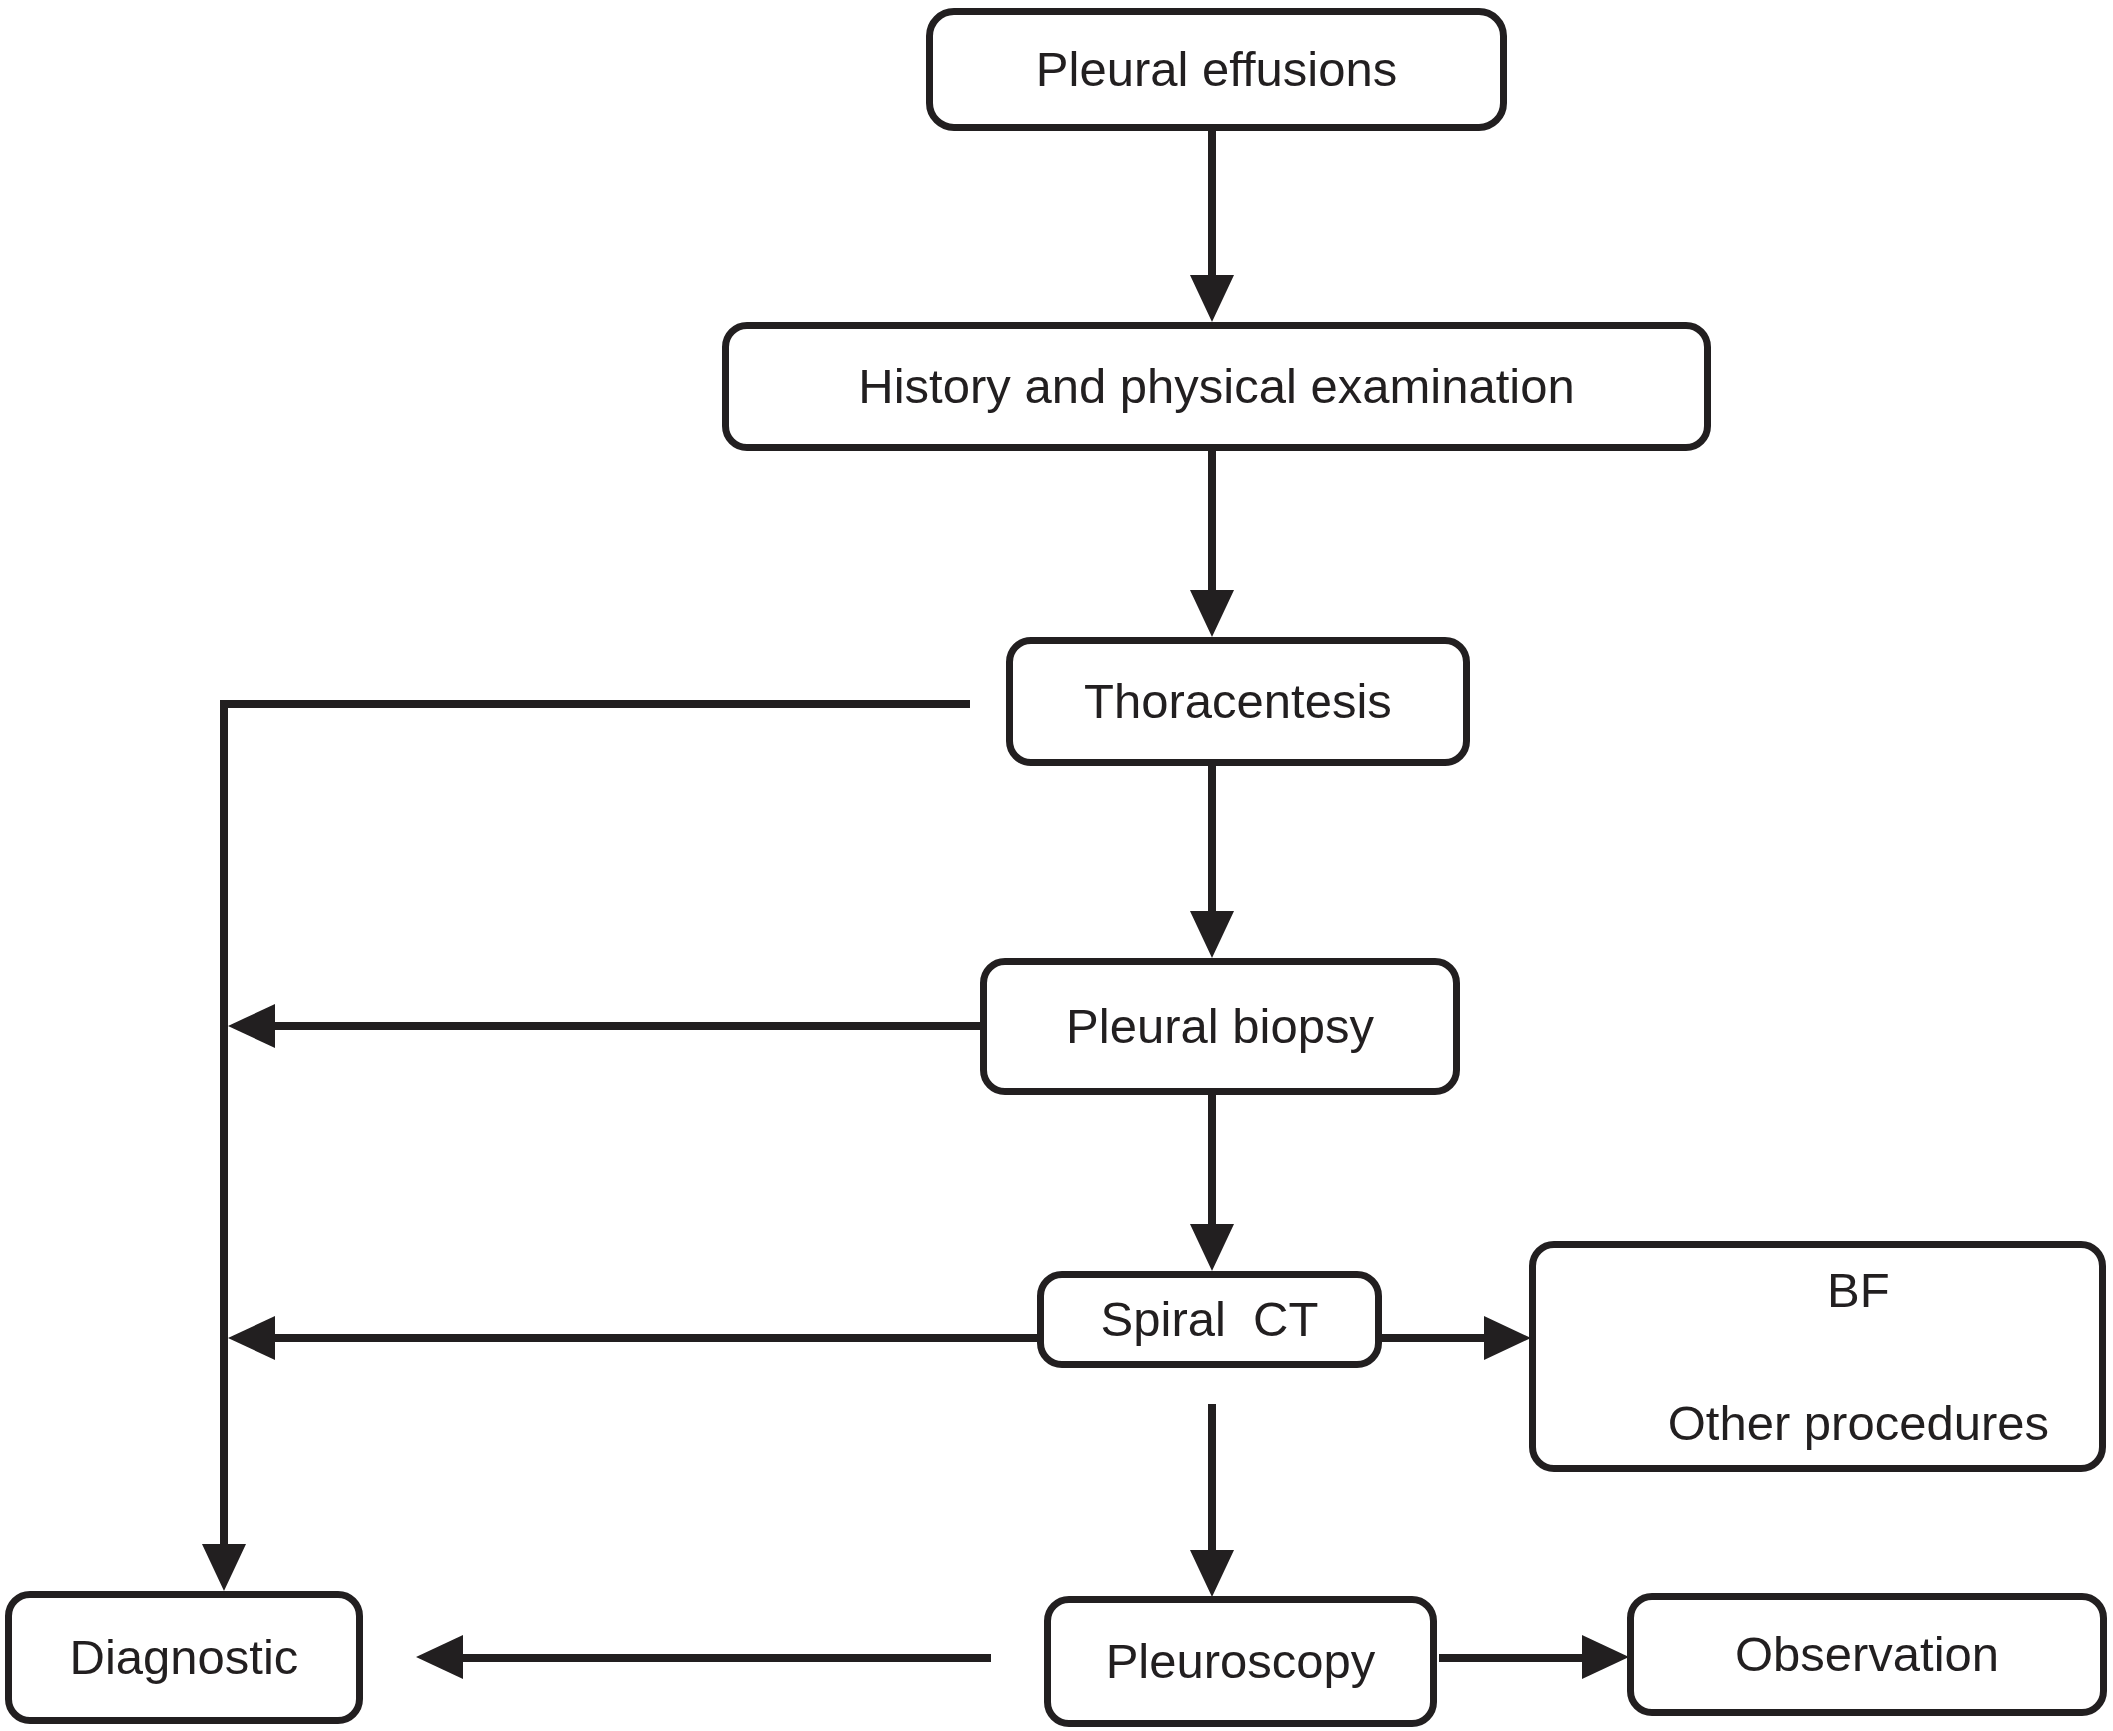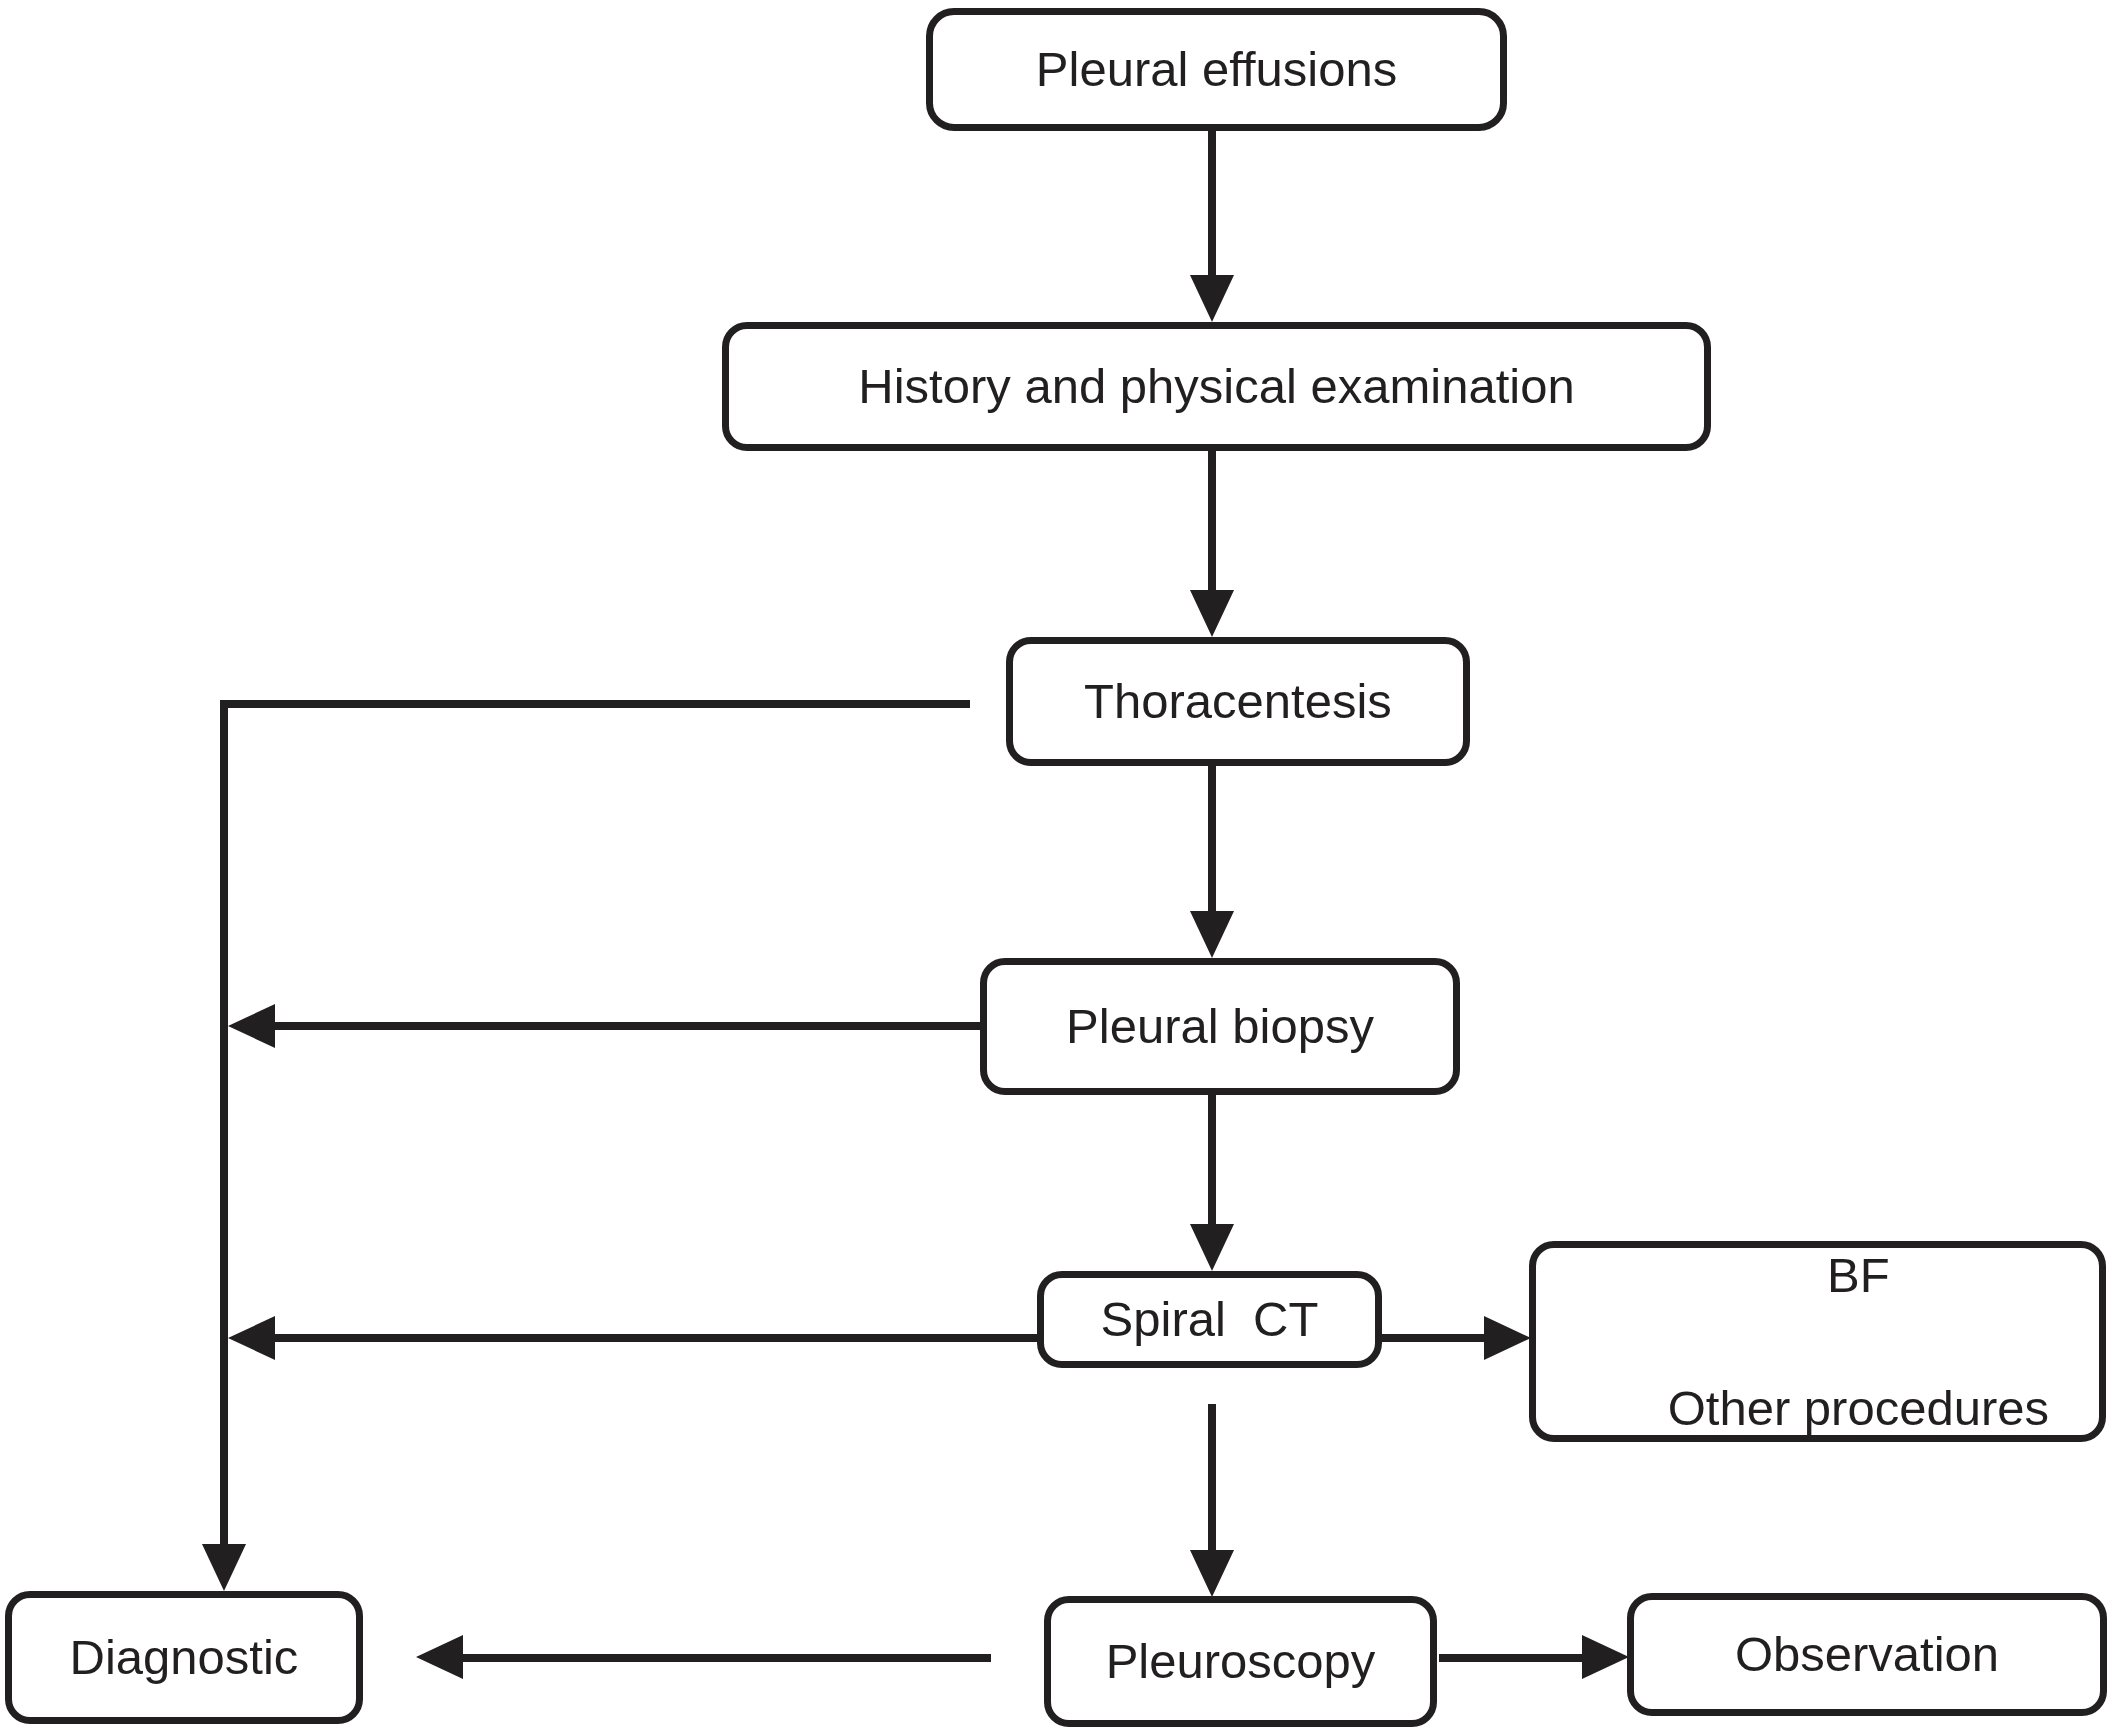--- a/index.html
+++ b/index.html
@@ -86,21 +86,21 @@
   </div>
 
   <div class="node" style="left:980px; top:958px; width:480px; height:137px;">
     <span>Pleural biopsy</span>
   </div>
 
   <div class="node" style="left:1037px; top:1271px; width:345px; height:97px;">
     <span>Spiral  CT</span>
   </div>
 
-  <div class="node" style="left:1529px; top:1241px; width:577px; height:201px;">
+  <div class="node" style="left:1529px; top:1241px; width:577px; height:231px;">
     <span>
       <span>BF</span><br>
       <span>Other procedures</span>
     </span>
   </div>
 
   <div class="node" style="left:1044px; top:1596px; width:393px; height:131px;align-items:center;">
     <span>Pleuroscopy</span>
   </div>
 

